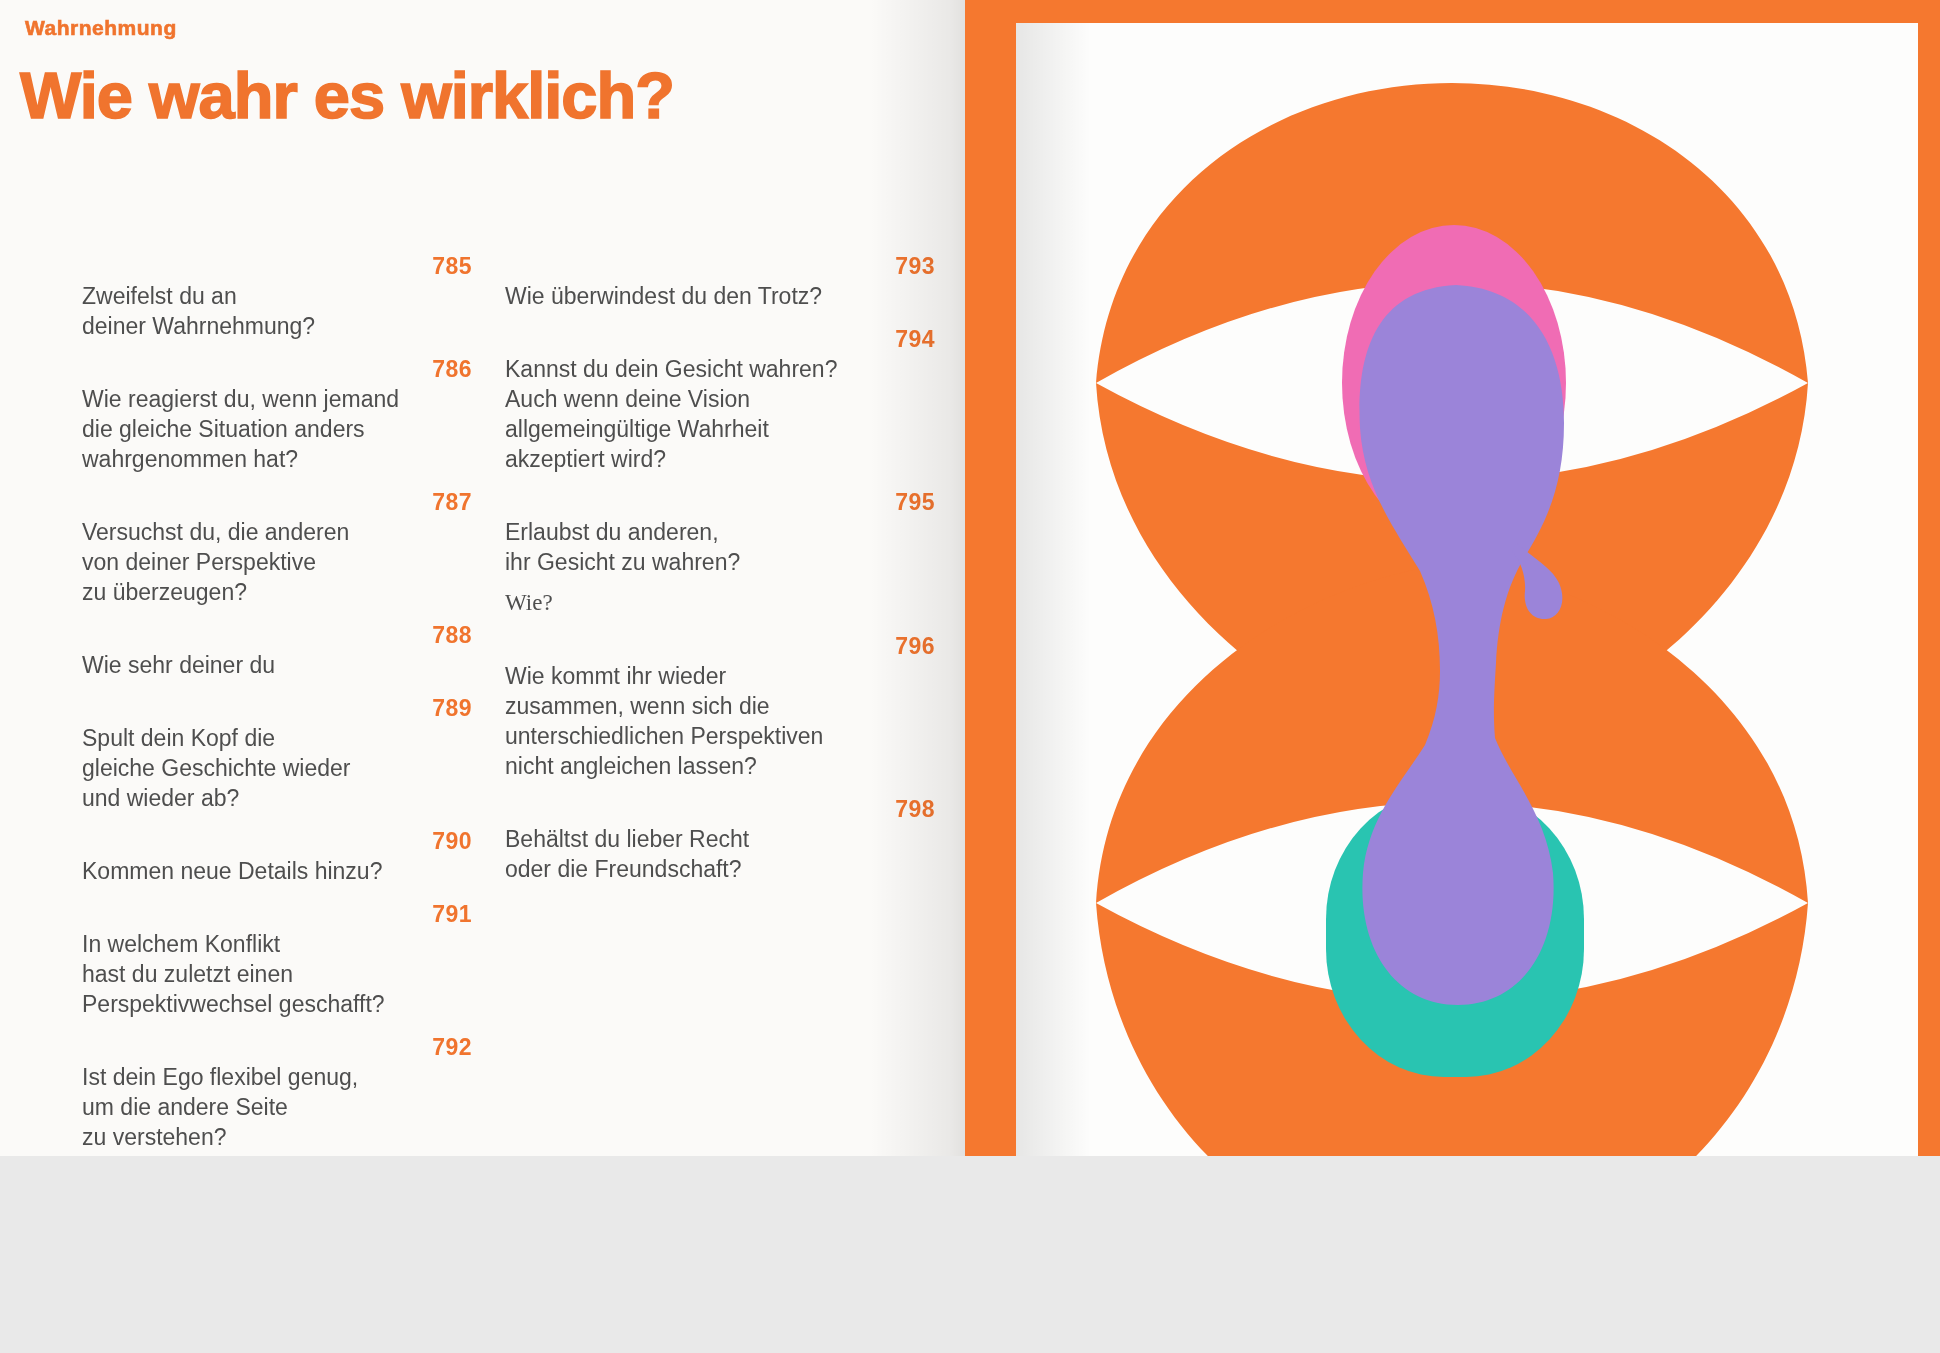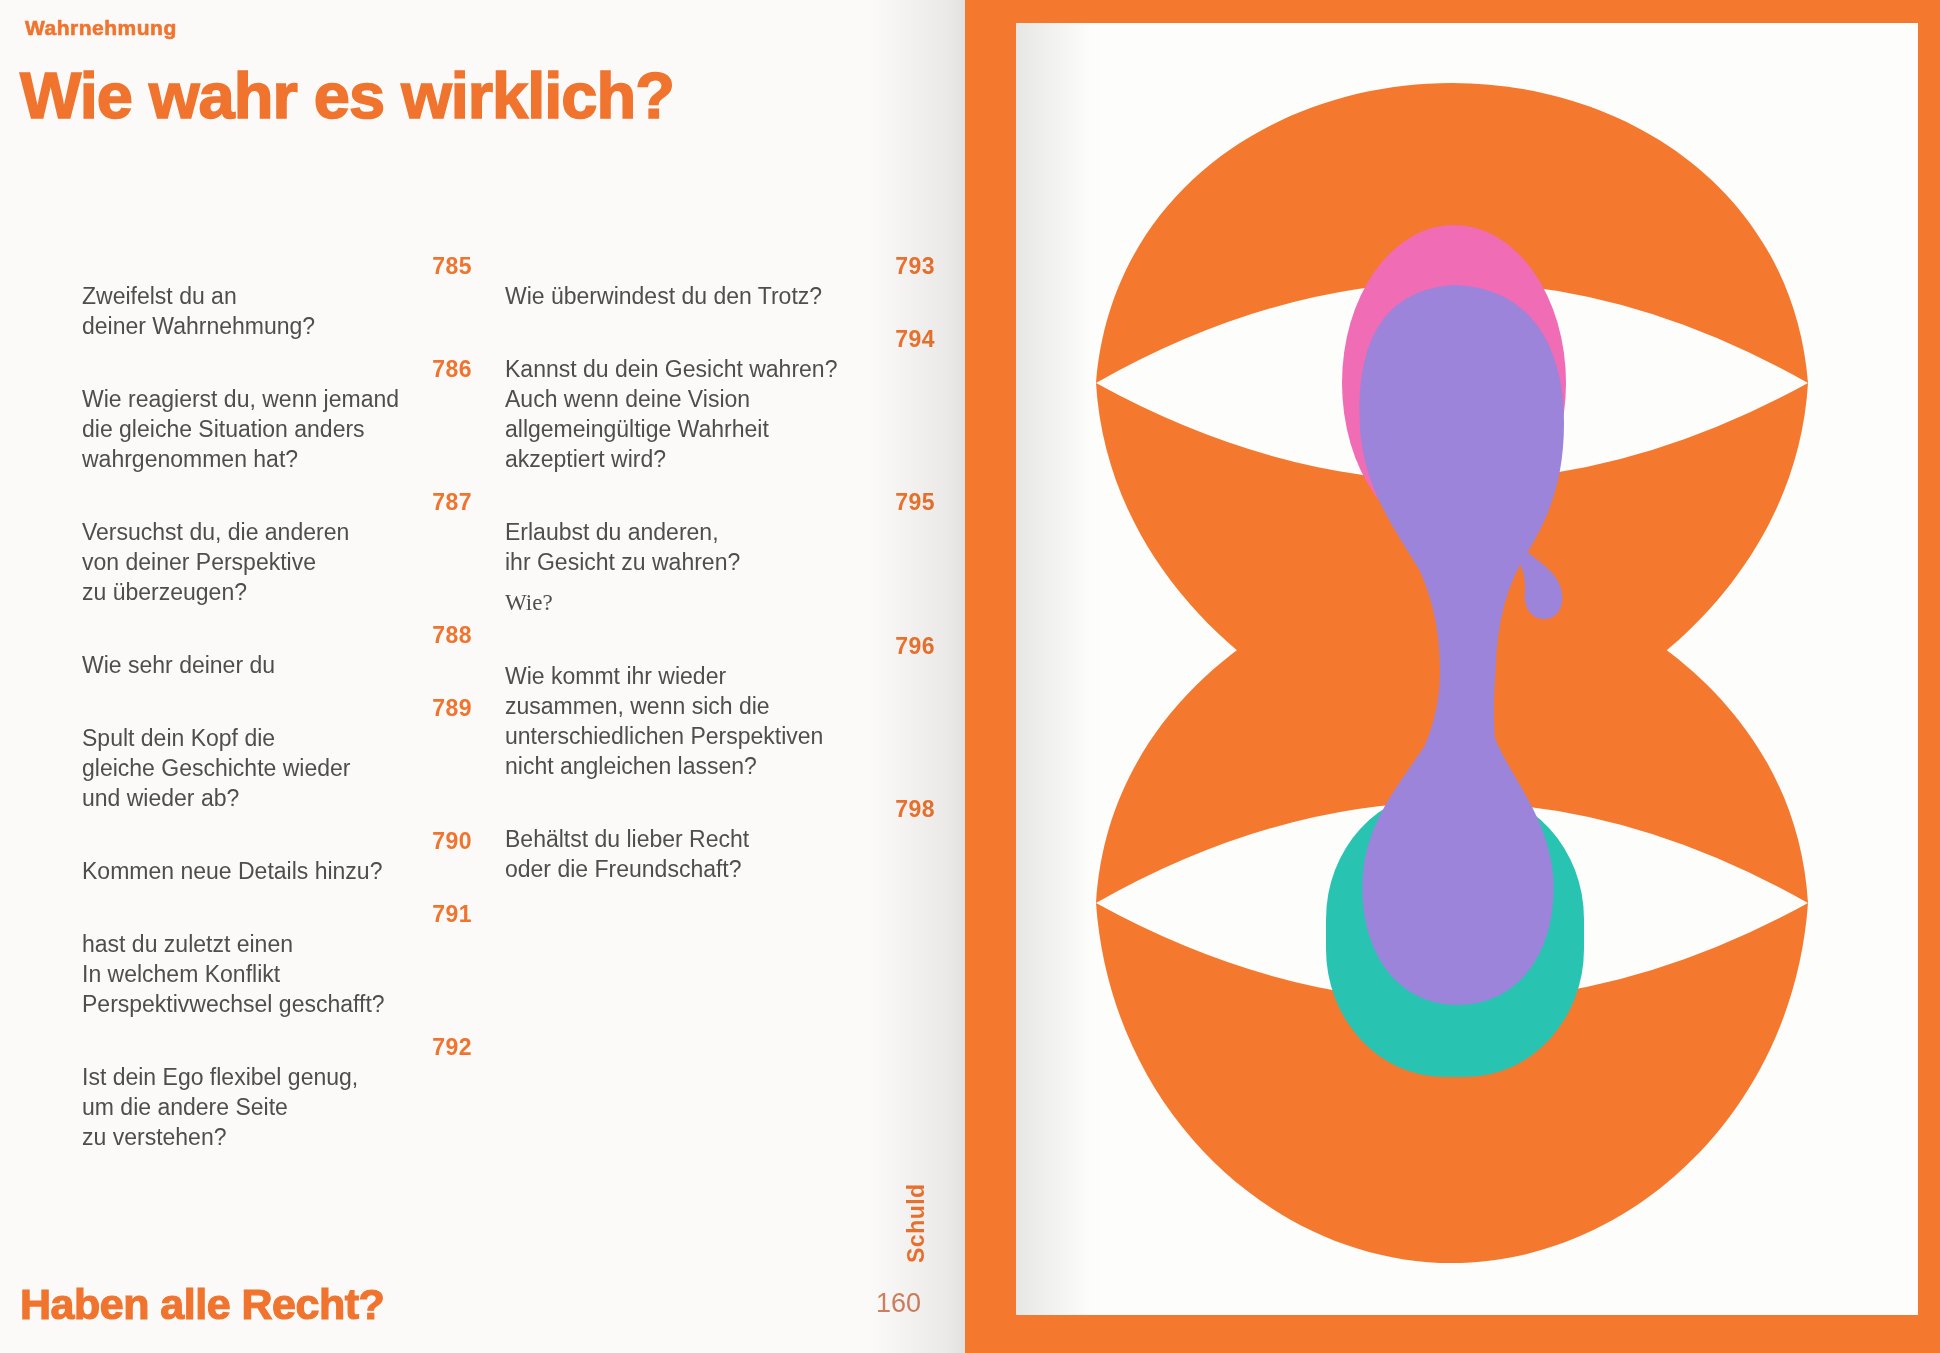--- a/index.html
+++ b/index.html
@@ -1,16 +1,16 @@
 <!DOCTYPE html>
 <html style="--orange: #F5782F; --orange-text: #F0742E;"><head>
 <meta charset="utf-8">
 <style>
   html,body{margin:0;padding:0;background:#e9e9e9;}
-  .spread{position:relative;width:1940px;height:1353px;overflow:hidden;
+  .spread{position:relative;width:1940px;height:1156px;overflow:hidden;
           font-family:"Liberation Sans",sans-serif;}
   
   .page-left{position:absolute;left:0;top:0;width:965px;height:1353px;background:#fbfaf8;}
   .gutter-shadow{position:absolute;right:0;top:0;width:95px;height:100%;
       background:linear-gradient(90deg,rgba(0,0,0,0) 0%,rgba(0,0,0,0.07) 85%,rgba(0,0,0,0.10) 100%);}
   .kicker{position:absolute;left:25px;top:16px;font-size:21px;font-weight:bold;
       letter-spacing:.5px;color:var(--orange-text);-webkit-text-stroke:.6px var(--orange-text);}
   .headline{position:absolute;left:20px;top:58px;font-size:65px;font-weight:bold;
       letter-spacing:-1px;color:var(--orange-text);-webkit-text-stroke:1.6px var(--orange-text);white-space:nowrap;}
   .footer-headline{position:absolute;left:20px;top:1280px;font-size:43px;font-weight:bold;
@@ -69,22 +69,22 @@
           <div class="q-line">Spult dein Kopf die</div>
           <div class="q-line">gleiche Geschichte wieder</div>
           <div class="q-line">und wieder ab?</div>
         </div>
         <div class="q">
           <div class="q-num">790</div>
           <div class="q-line">Kommen neue Details hinzu?</div>
         </div>
         <div class="q">
           <div class="q-num">791</div>
+          <div class="q-line">In welchem Konflikt</div>
           <div class="q-line">hast du zuletzt einen</div>
-          <div class="q-line">In welchem Konflikt</div>
           <div class="q-line">Perspektivwechsel geschafft?</div>
         </div>
         <div class="q">
           <div class="q-num">792</div>
           <div class="q-line">Ist dein Ego flexibel genug,</div>
           <div class="q-line">um die andere Seite</div>
           <div class="q-line">zu verstehen?</div>
         </div>
       </div>
     <div class="col col-right">

